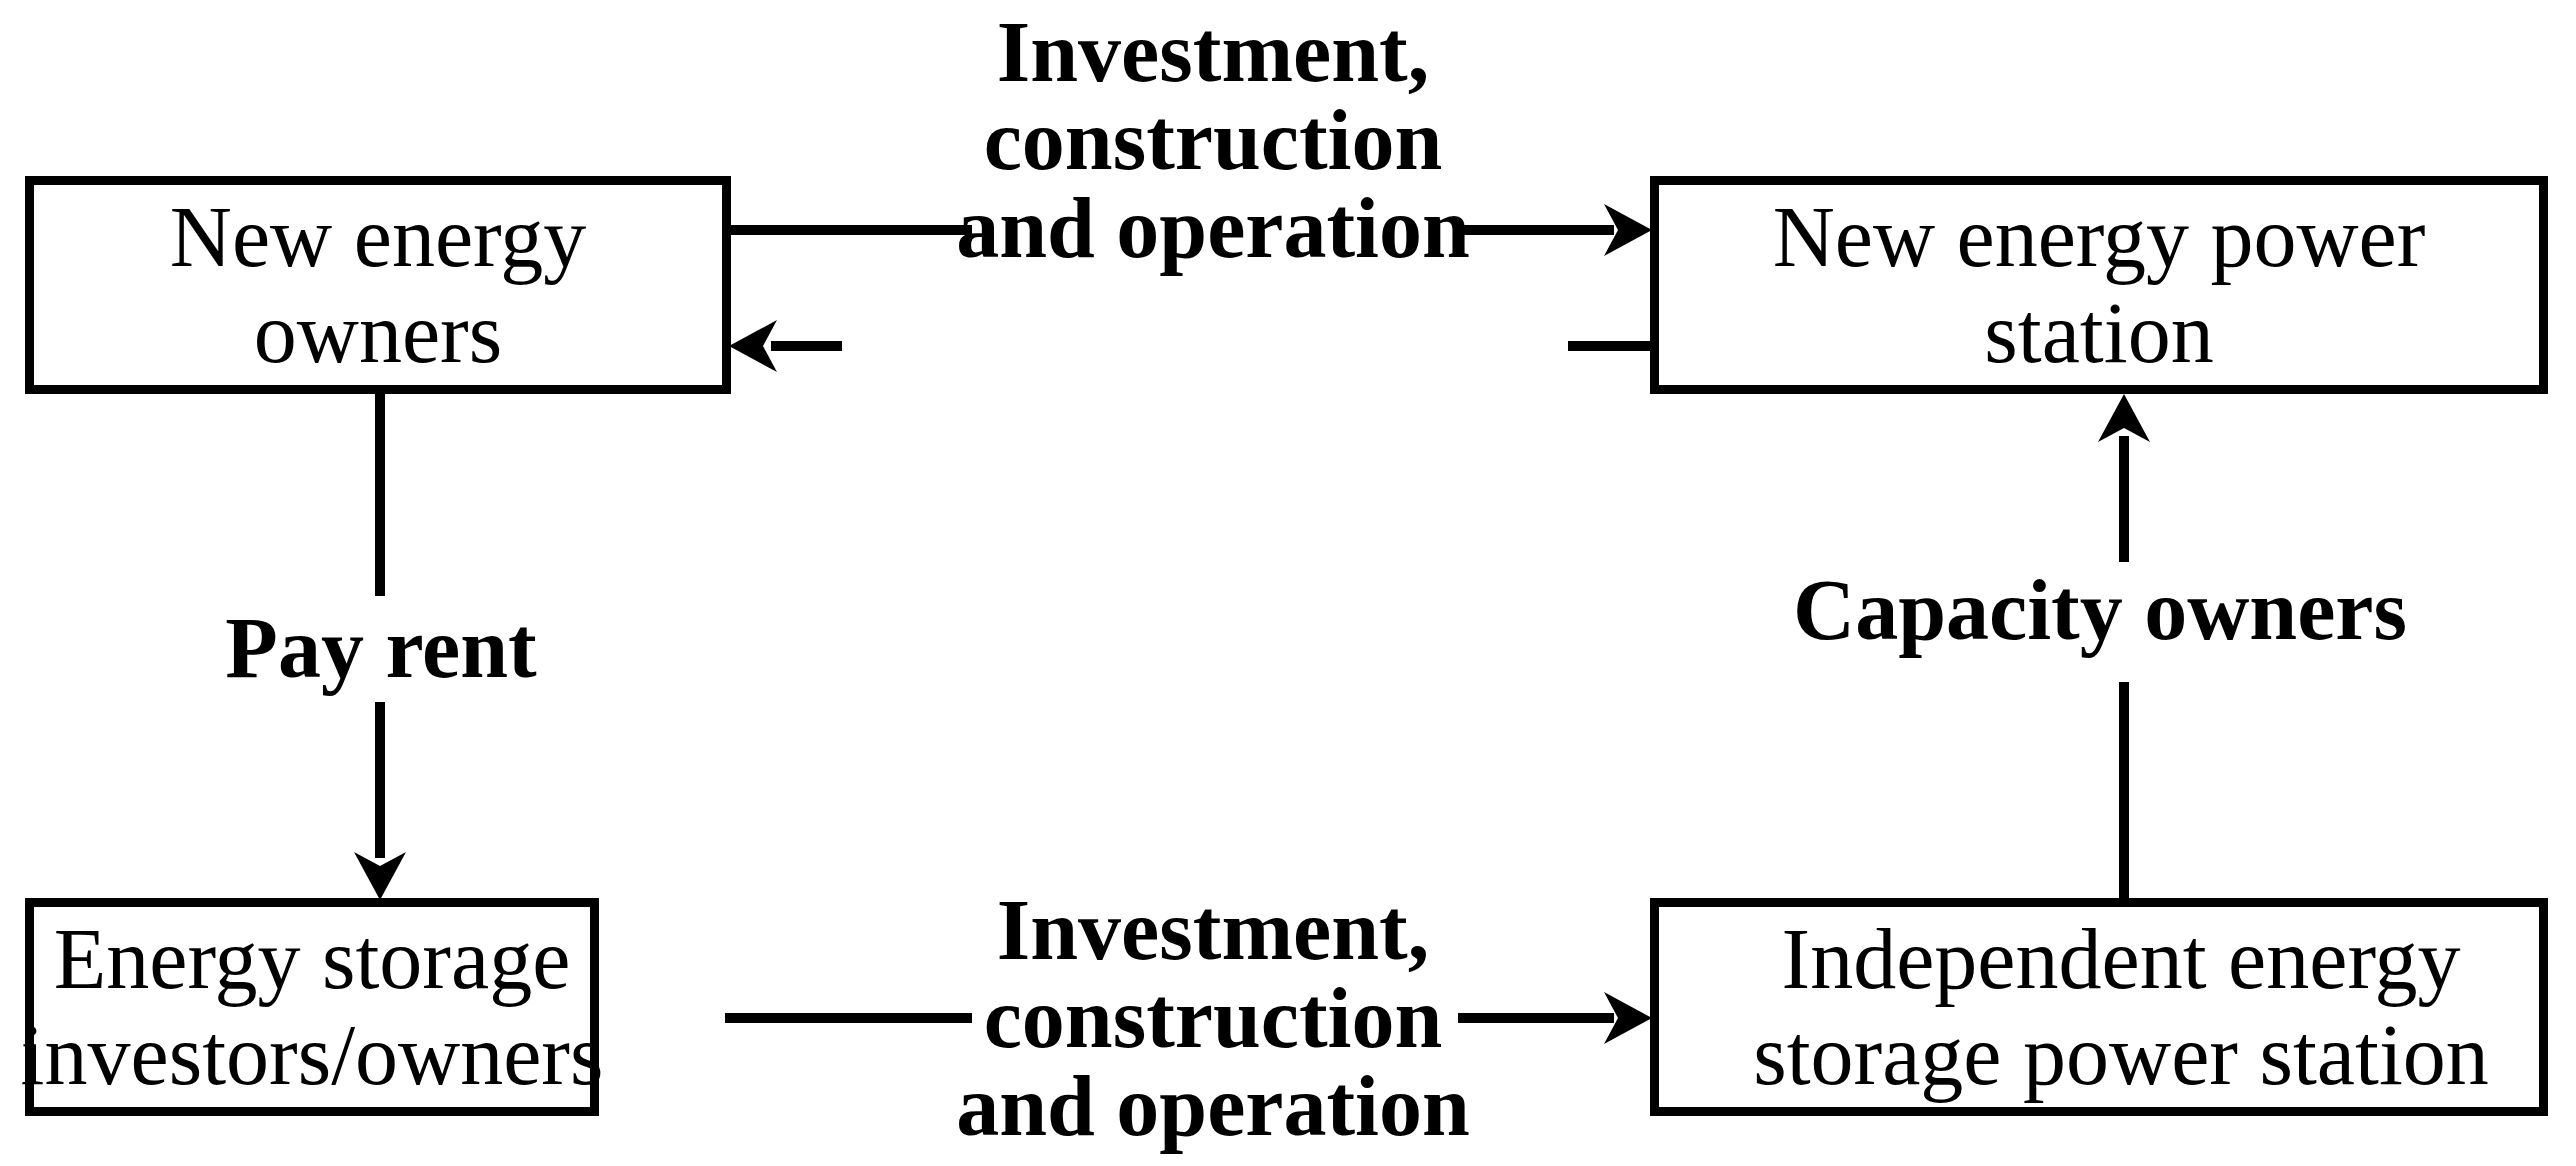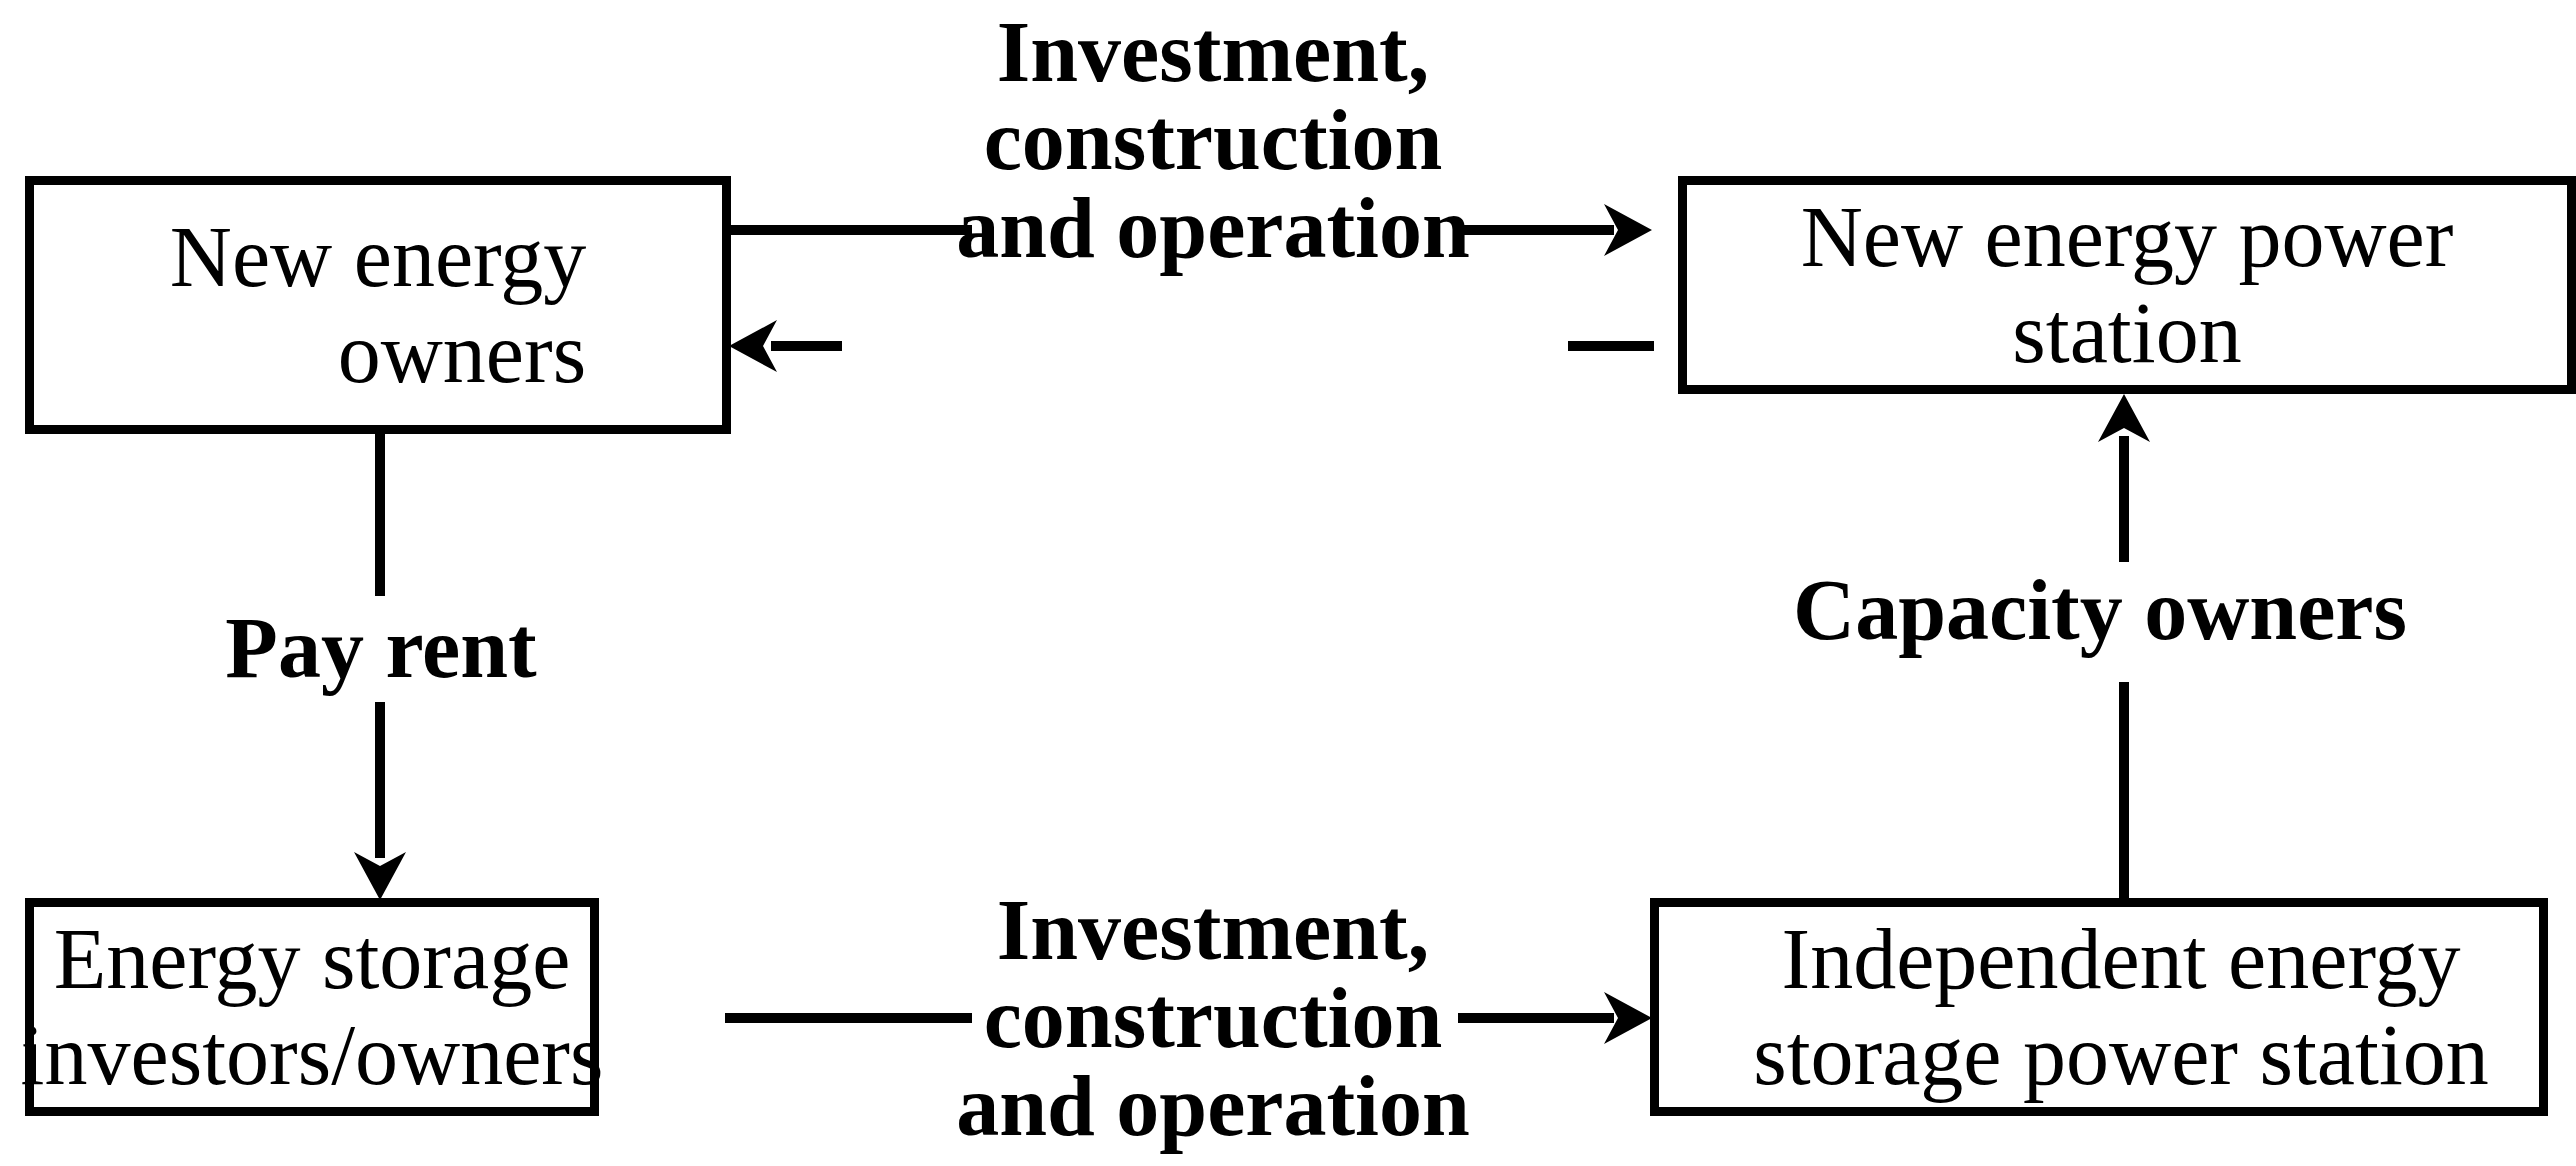--- a/index.html
+++ b/index.html
@@ -42,22 +42,22 @@
     border: 9px solid var(--ink);
     background: var(--paper);
     display: flex;
     align-items: center;
     justify-content: center;
     text-align: center;
     white-space: pre-line;
     font-size: 86px;
     line-height: 96px;
   }
-  .node-new-energy-owners          { left: 25px;   top: 176px; width: 706px; height: 258px; text-align: right; }
-  .node-new-energy-power-station   { left: 1650px; top: 176px; width: 898px; height: 218px; margin-left: 28px; }
+  .node-new-energy-owners          { left: 25px;   top: 176px; width: 706px; height: 218px; }
+  .node-new-energy-power-station   { left: 1650px; top: 176px; width: 898px; height: 218px; }
   .node-energy-storage-investors   { left: 25px;   top: 898px; width: 574px; height: 218px; }
   .node-independent-storage        { left: 1650px; top: 898px; width: 898px; height: 218px; padding-left: 44px; }
 
   .edge-label {
     position: absolute;
     transform: translateX(-50%);
     width: max-content;
     text-align: center;
     white-space: pre-line;
     font-size: 86px;

